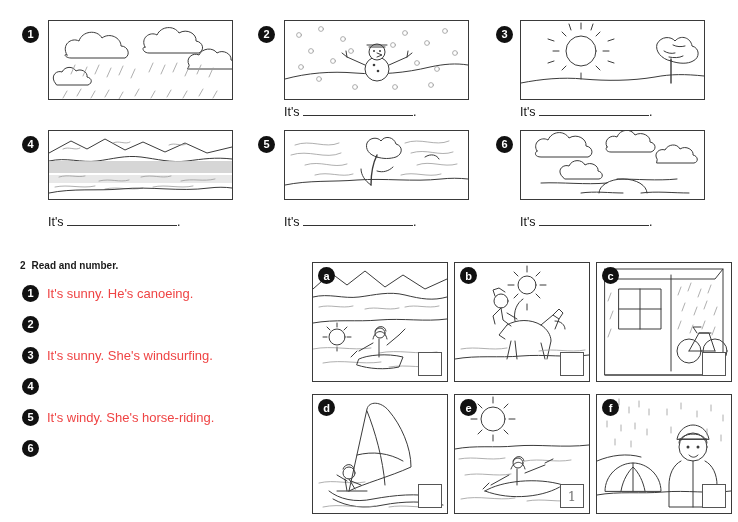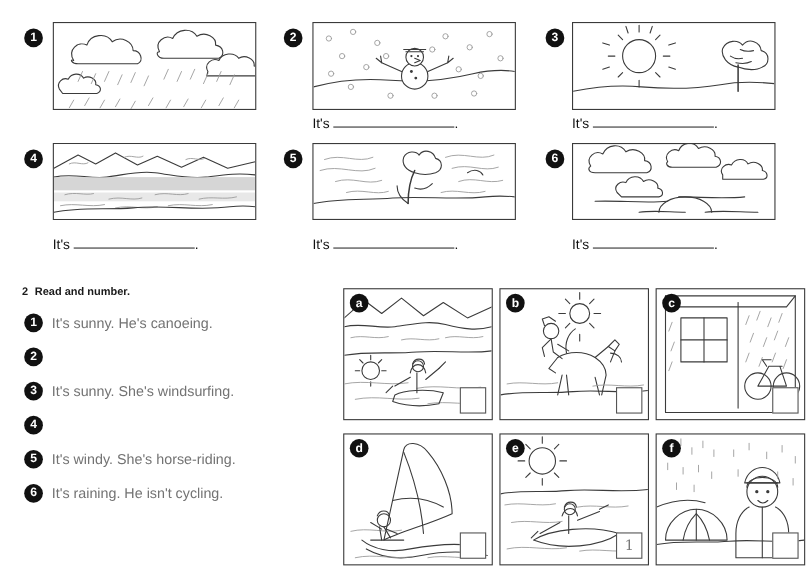--- a/index.html
+++ b/index.html
@@ -112,21 +112,21 @@
     width: 290px;
   }
   .sent-row {
     display: flex;
     align-items: center;
     gap: 8px;
     height: 31px;
   }
   .sent-text {
     font-size: 13px;
-    color: #737373;
+    color: #ef4444;
   }
 
   .pic-grid {
     position: absolute;
     left: 312px;
     top: 262px;
     width: 420px;
     height: 252px;
   }
   .gcell {
@@ -320,21 +320,20 @@
     </div>
     <div class="sent-row">
       <span class="num-badge">4</span>
     </div>
     <div class="sent-row">
       <span class="num-badge">5</span>
       <span class="sent-text">It's windy. She's horse-riding.</span>
     </div>
     <div class="sent-row">
       <span class="num-badge">6</span>
-      <span class="sent-text">It's raining. He isn't cycling.</span>
     </div>
   </div>
 
   <div class="pic-grid">
 
     <div class="gcell" style="left:0px; top:0px;">
       <svg width="134" height="118" viewBox="0 0 134 118">
         <path class="ln" d="M0 26l18-16 16 12 18-14 20 16 18-12 22 14 22-10"></path>
         <path class="ln" d="M0 34c16-4 30 2 46 0s30-6 46-2 28 6 42 2"></path>
         <g class="lnl">

